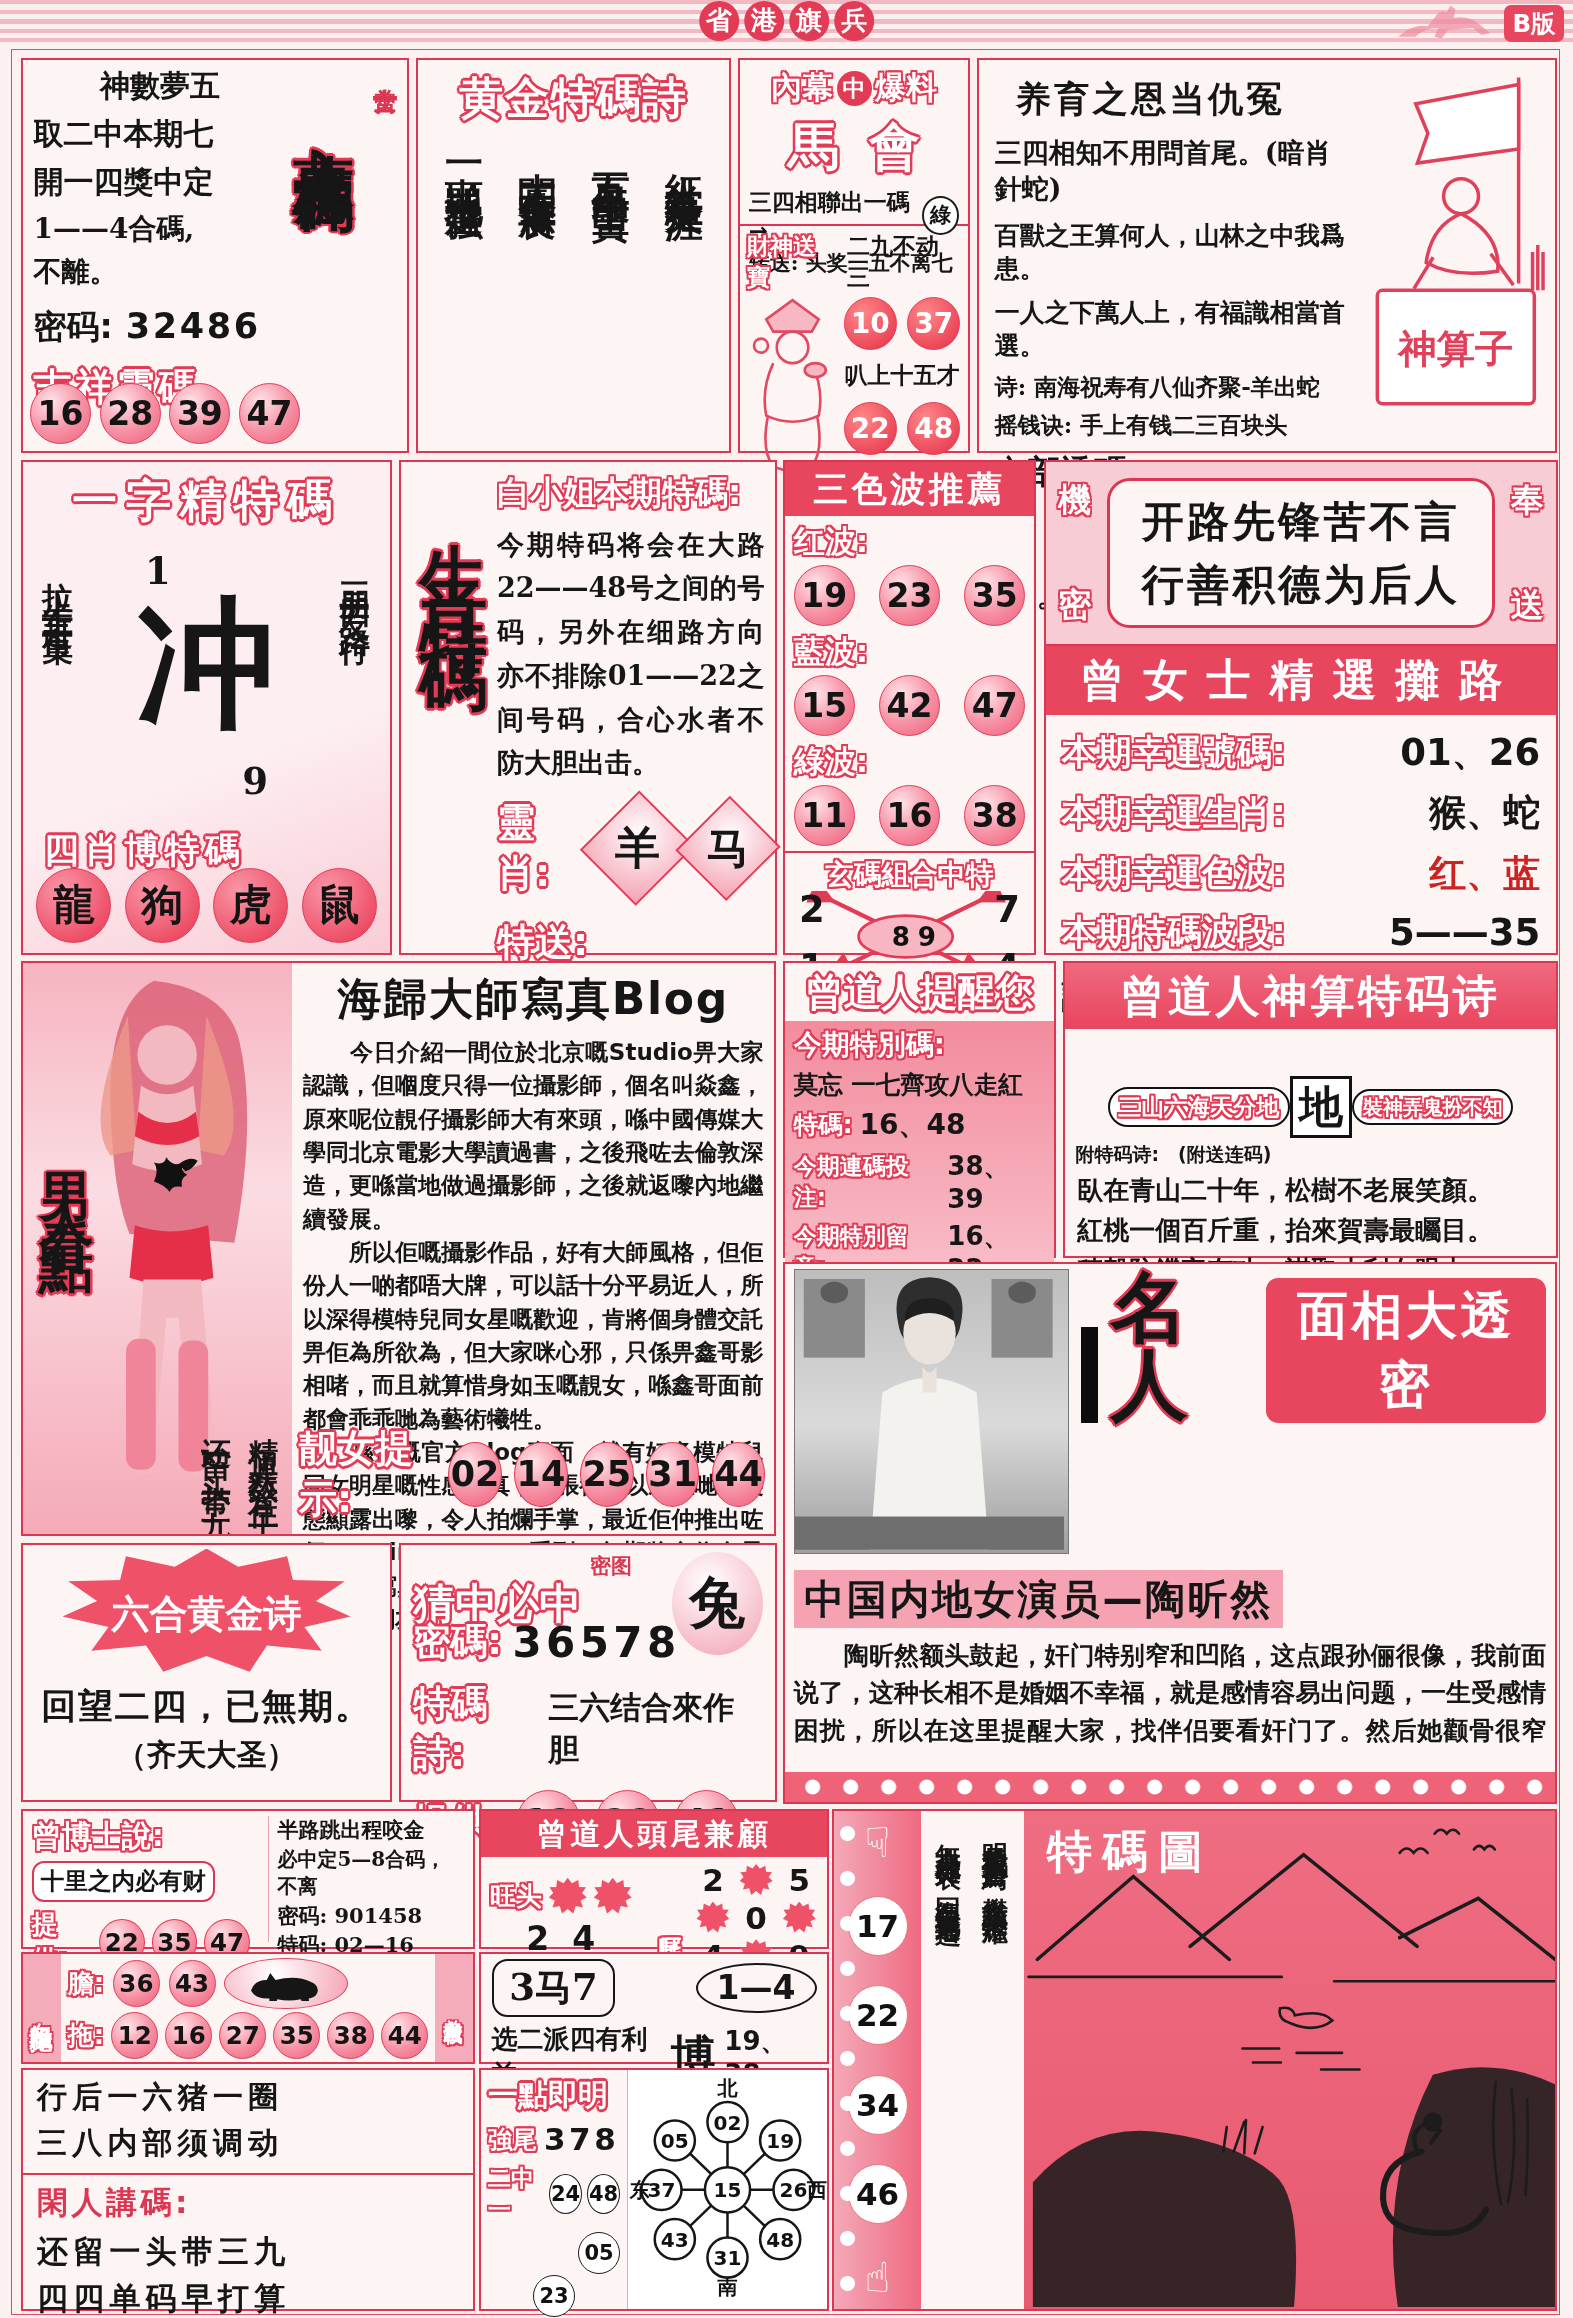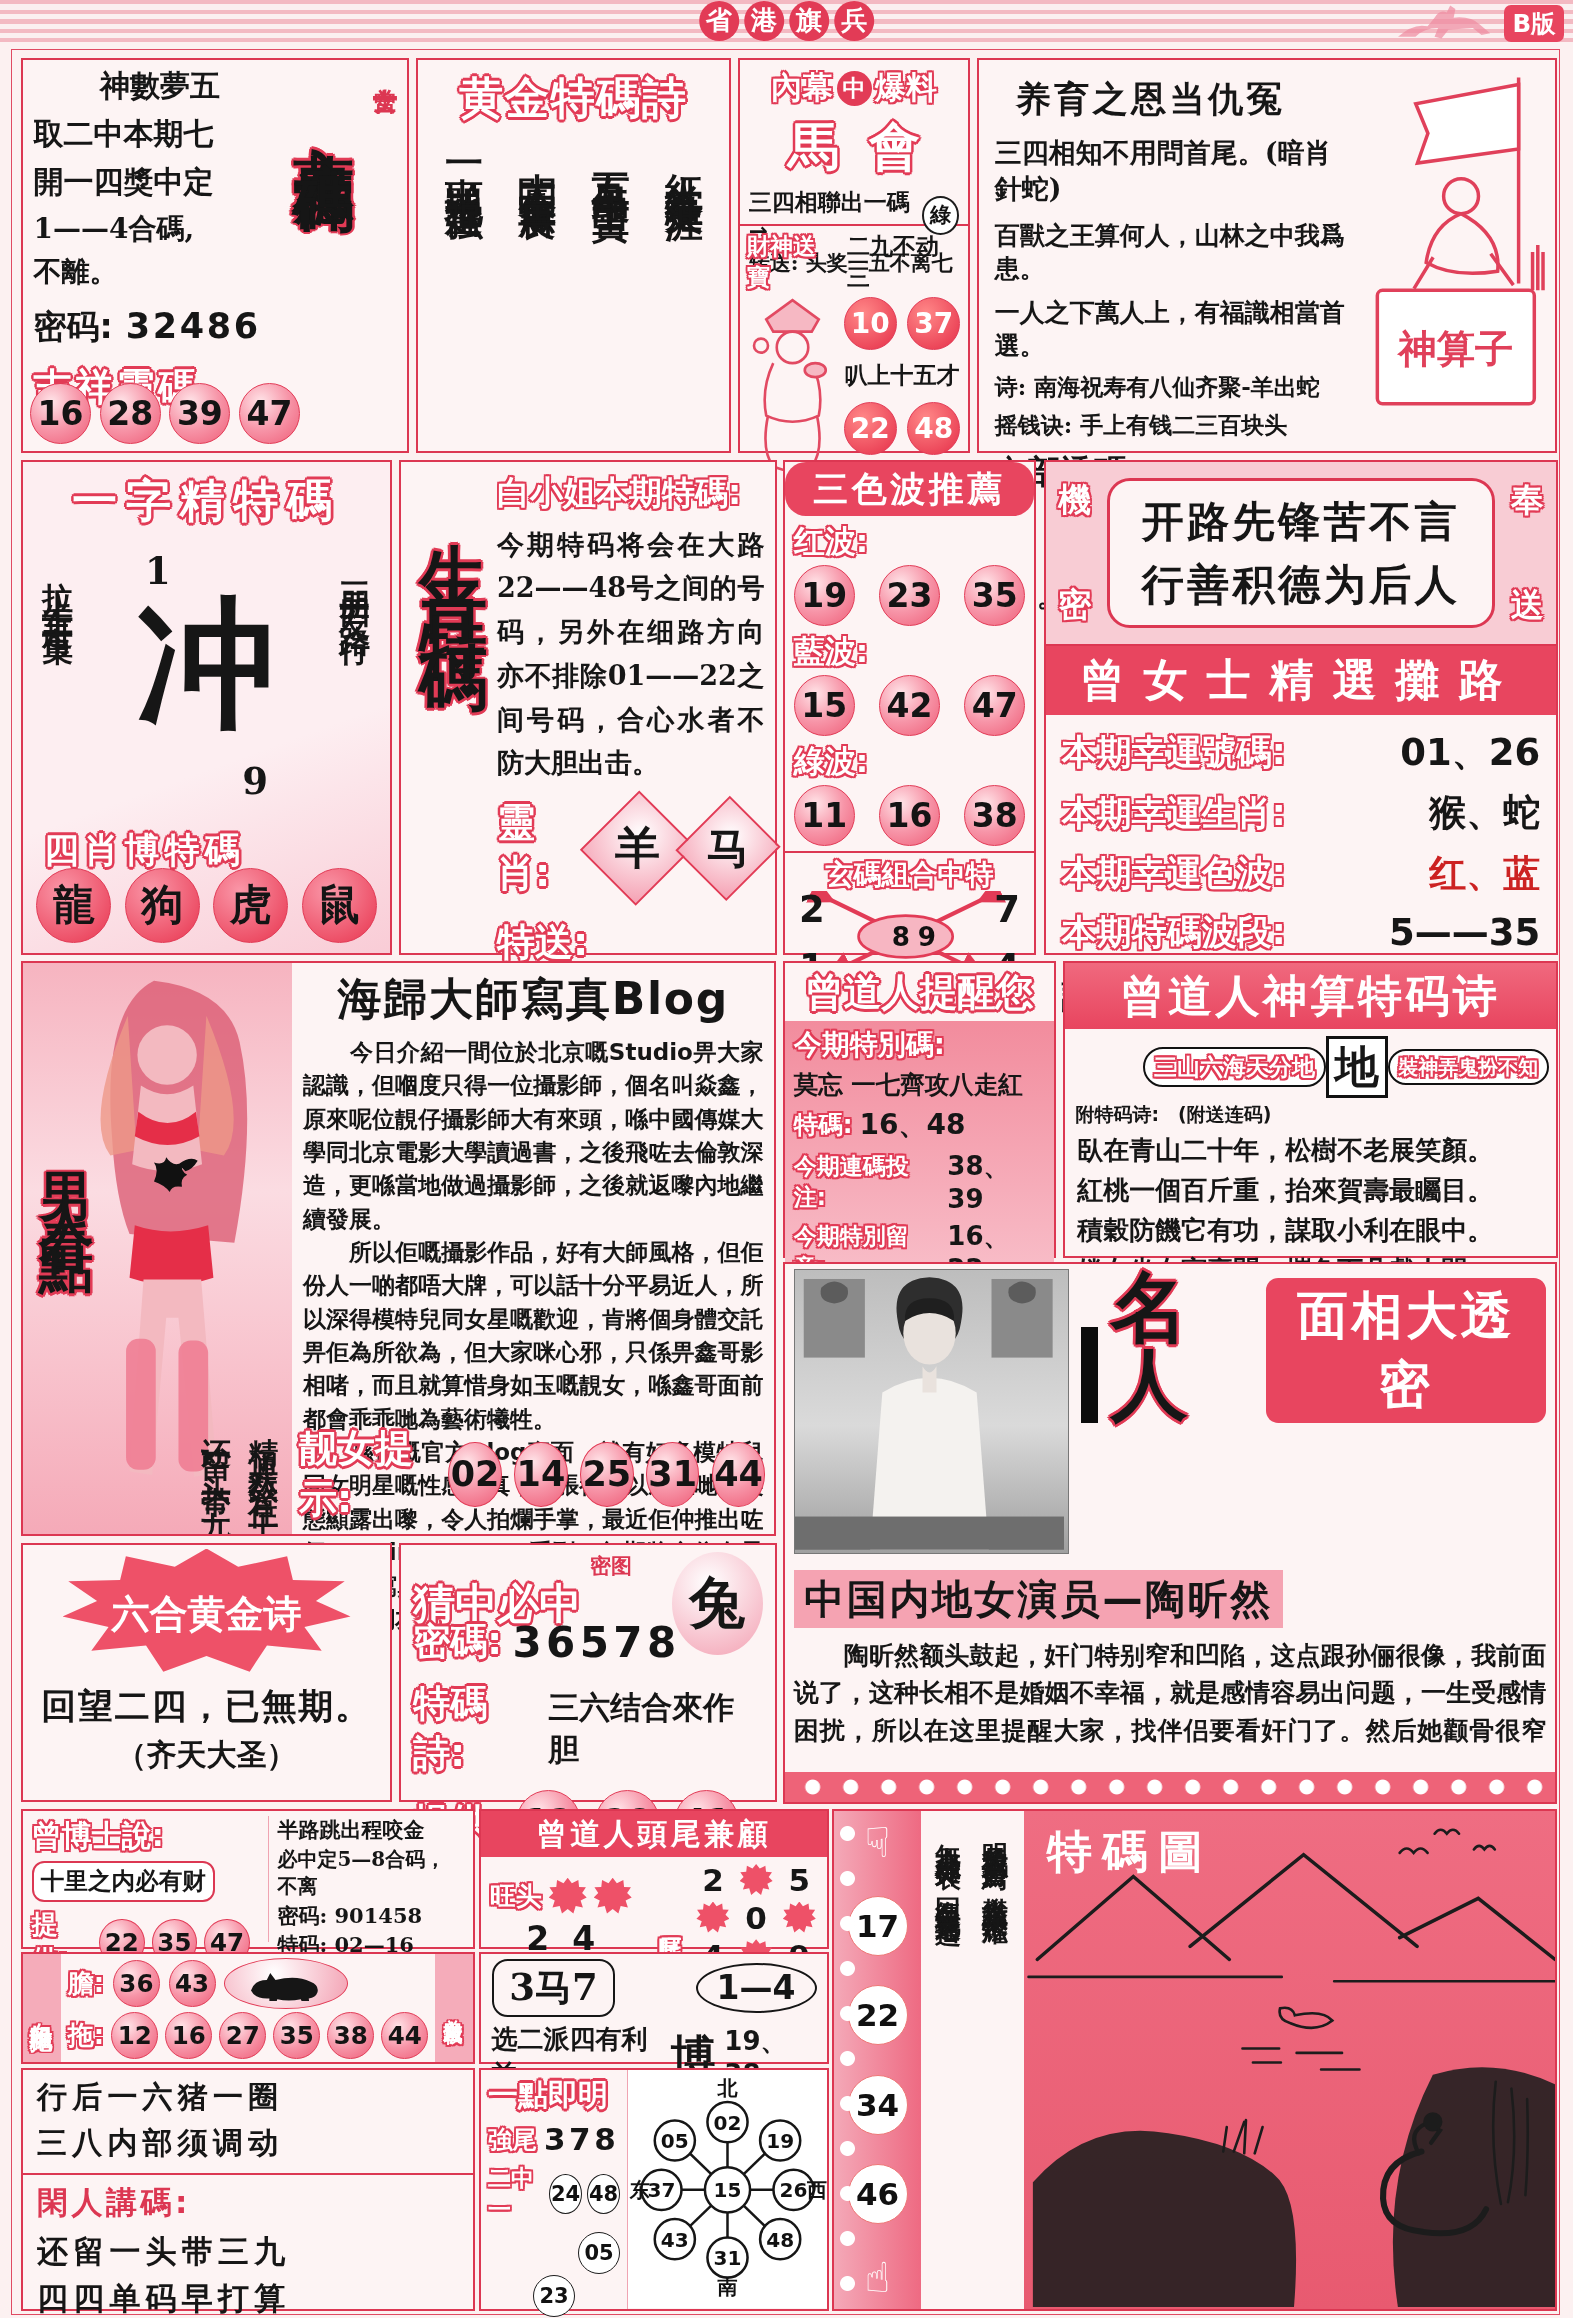--- a/index.html
+++ b/index.html
@@ -187,21 +187,21 @@
       </div>
       <div class="row" style="margin-top:10.5px;justify-content:space-between;padding-right:5.2px;">
         <span class="ball b76">06</span>
         <span class="ball b76">28</span>
         <span class="ball b76">39</span>
       </div>
     </div>
   </div>
 
   <div class="p" style="left:783px;top:460px;width:253px;height:495px;">
-    <div class="banner" style="font-size:35px;letter-spacing:3.5px;padding:3.5px 0;border-radius:21px;">三色波推薦</div>
+    <div class="banner" style="font-size:35px;letter-spacing:3.5px;padding:3.5px 0;">三色波推薦</div>
     <div style="padding:5.2px 8.7px;">
       <div class="olr" style="font-size:31px;">红波:</div>
       <div class="row" style="justify-content:space-between;margin-top:1.7px;">
         <span class="ball b68">19</span>
         <span class="ball b68">23</span>
         <span class="ball b68">35</span>
       </div>
       <div class="olr" style="font-size:31px;margin-top:5.2px;">藍波:</div>
       <div class="row" style="justify-content:space-between;margin-top:1.7px;">
         <span class="ball b68">15</span>
@@ -334,21 +334,21 @@
       </div>
       <div class="row" style="margin-top:7px;gap:8.7px;">
         <span class="olr" style="font-size:23px;">幸運色波:</span>
         <span class="hand" style="font-size:30px;color:#c21d36;">紅</span>
       </div>
     </div>
   </div>
 
   <div class="p" style="left:1063px;top:961px;width:495px;height:297px;">
     <div class="banner" style="font-size:44px;letter-spacing:3.5px;padding:3.5px 0;background:linear-gradient(180deg,#f0697e,#e8455f);">曾道人神算特码诗</div>
-    <div class="row" style="justify-content:flex-end;padding:7px 7px 0 7px;">
+    <div class="row" style="justify-content:center;padding:7px 7px 0 7px;margin-top:40px;">
       <span class="olr" style="border:2.6px solid #111;border-radius:35px;background:#fff;padding:2.6px 8.7px;font-size:23px;">三山六海天分地</span>
       <span class="hand" style="border:3.5px solid #111;background:#fff;width:56px;height:56px;display:inline-flex;align-items:center;justify-content:center;font-size:44px;">地</span>
       <span class="olr" style="border:2.6px solid #111;border-radius:35px;background:#fff;padding:2.6px 8.7px;font-size:20px;">裝神弄鬼扮不知</span>
     </div>
     <div class="blk" style="font-size:19px;padding:3.5px 10.5px 0;">附特码诗:　(附送连码)</div>
     <div style="padding:0 12.2px;">
       <div class="hand" style="font-size:26px;margin-top:5.2px;">臥在青山二十年，松樹不老展笑顏。</div>
       <div class="hand" style="font-size:26px;margin-top:5.2px;">紅桃一個百斤重，抬來賀壽最矚目。</div>
       <div class="hand" style="font-size:26px;margin-top:5.2px;">積穀防饑它有功，謀取小利在眼中。</div>
       <div class="hand" style="font-size:26px;margin-top:5.2px;">嫦女坐在宮裏悶，攜兔下凡戲人間。</div>

